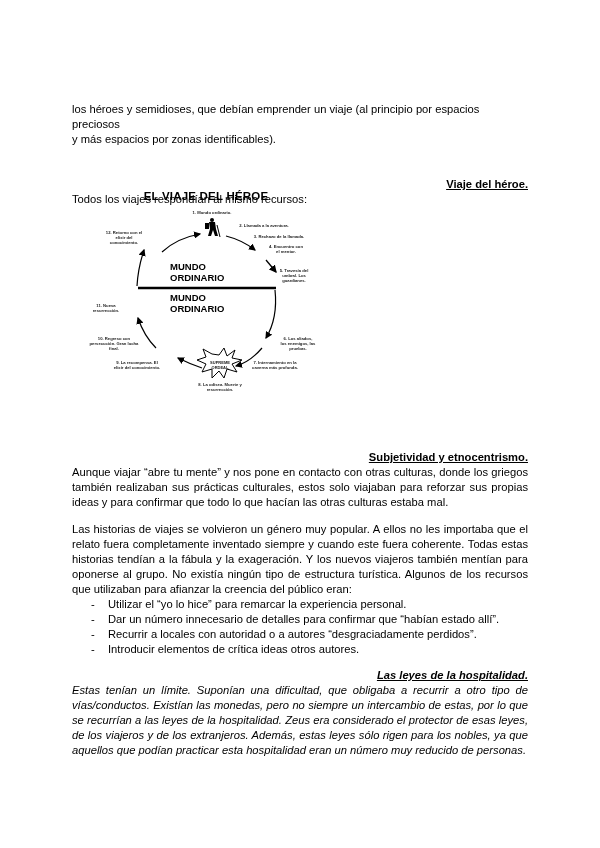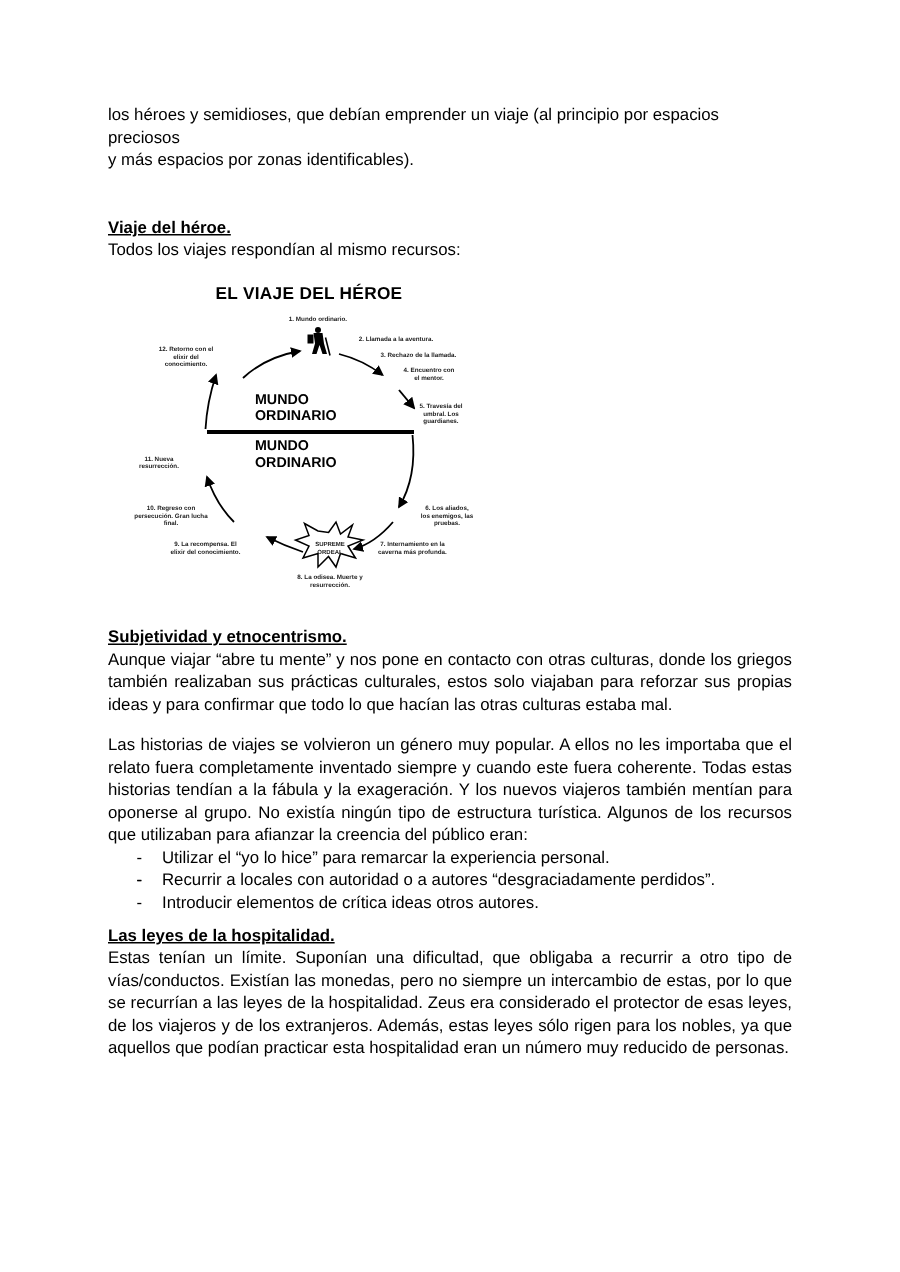--- a/index.html
+++ b/index.html
@@ -2,22 +2,22 @@
 <html><head>
   <meta charset="utf-8">
   <style>
     html, body { margin: 0; padding: 0; background: #ffffff; }
     body {
       width: 600px; height: 848px; position: relative; overflow: hidden;
       font-family: "Liberation Sans", sans-serif; color: #000;
     }
     p, .line { margin: 0; font-size: 11.2px; line-height: 15px; }
     .just { text-align: justify; }
-    .heading { font-weight: bold; text-decoration: underline; font-size: 11.2px; line-height: 15px; margin: 0; }
-    .block { position: absolute; left: 72px; width: 456px; }
+    .heading { font-weight: bold; text-decoration: underline; font-size: 11.2px; line-height: 15px; margin: 0; text-align: right; }
+    .block { position: absolute; left: 72px; width: 456px; margin-top: 32px; }
     ul.dash { list-style: none; margin: 0; padding: 0; }
     ul.dash li { position: relative; padding-left: 36px; font-size: 11.2px; line-height: 15px; }
     ul.dash li .dash-mark { position: absolute; left: 19px; top: 0; }
     .diagram { position: absolute; left: 72px; top: 190px; width: 268px; height: 204px; }
     .d-title { position: absolute; left: 0; width: 268px; top: 0; text-align: center; font-weight: bold; font-size: 11.5px; letter-spacing: 0.2px; }
     .d-lbl { position: absolute; font-size: 4.2px; line-height: 5px; font-weight: bold; text-align: center; color: #222; }
     .d-big { position: absolute; font-weight: bold; font-size: 9.5px; line-height: 11px; text-align: left; }
   </style>
 </head>
 <body>
@@ -89,22 +89,22 @@
 
 <div class="block" style="top:418px;">
   <p class="heading">Subjetividad y etnocentrismo.</p>
   <p class="line just">Aunque viajar “abre tu mente” y nos pone en contacto con otras culturas, donde los griegos también realizaban sus prácticas culturales, estos solo viajaban para reforzar sus propias ideas y para confirmar que todo lo que hacían las otras culturas estaba mal.</p>
 </div>
 
 <div class="block" style="top:490px;">
   <p class="line just">Las historias de viajes se volvieron un género muy popular. A ellos no les importaba que el relato fuera completamente inventado siempre y cuando este fuera coherente. Todas estas historias tendían a la fábula y la exageración. Y los nuevos viajeros también mentían para oponerse al grupo. No existía ningún tipo de estructura turística. Algunos de los recursos que utilizaban para afianzar la creencia del público eran:</p>
   <ul class="dash">
     <li><span class="dash-mark">-</span><span>Utilizar el “yo lo hice” para remarcar la experiencia personal.</span></li>
-    <li><span class="dash-mark">-</span></li>
+    <li><span class="dash-mark">-</span><span>Dar un número innecesario de detalles para confirmar que “habían estado allí”.</span></li>
     <li><span class="dash-mark">-</span><span>Recurrir a locales con autoridad o a autores “desgraciadamente perdidos”.</span></li>
     <li><span class="dash-mark">-</span><span>Introducir elementos de crítica ideas otros autores.</span></li>
   </ul>
 </div>
 
-<div class="block" style="top:617px;">
+<div class="block" style="top:636px;font-style:italic;">
   <p class="heading">Las leyes de la hospitalidad.</p>
   <p class="line just">Estas tenían un límite. Suponían una dificultad, que obligaba a recurrir a otro tipo de vías/conductos. Existían las monedas, pero no siempre un intercambio de estas, por lo que se recurrían a las leyes de la hospitalidad. Zeus era considerado el protector de esas leyes, de los viajeros y de los extranjeros. Además, estas leyes sólo rigen para los nobles, ya que aquellos que podían practicar esta hospitalidad eran un número muy reducido de personas.</p>
 </div>
 
 </body></html>

